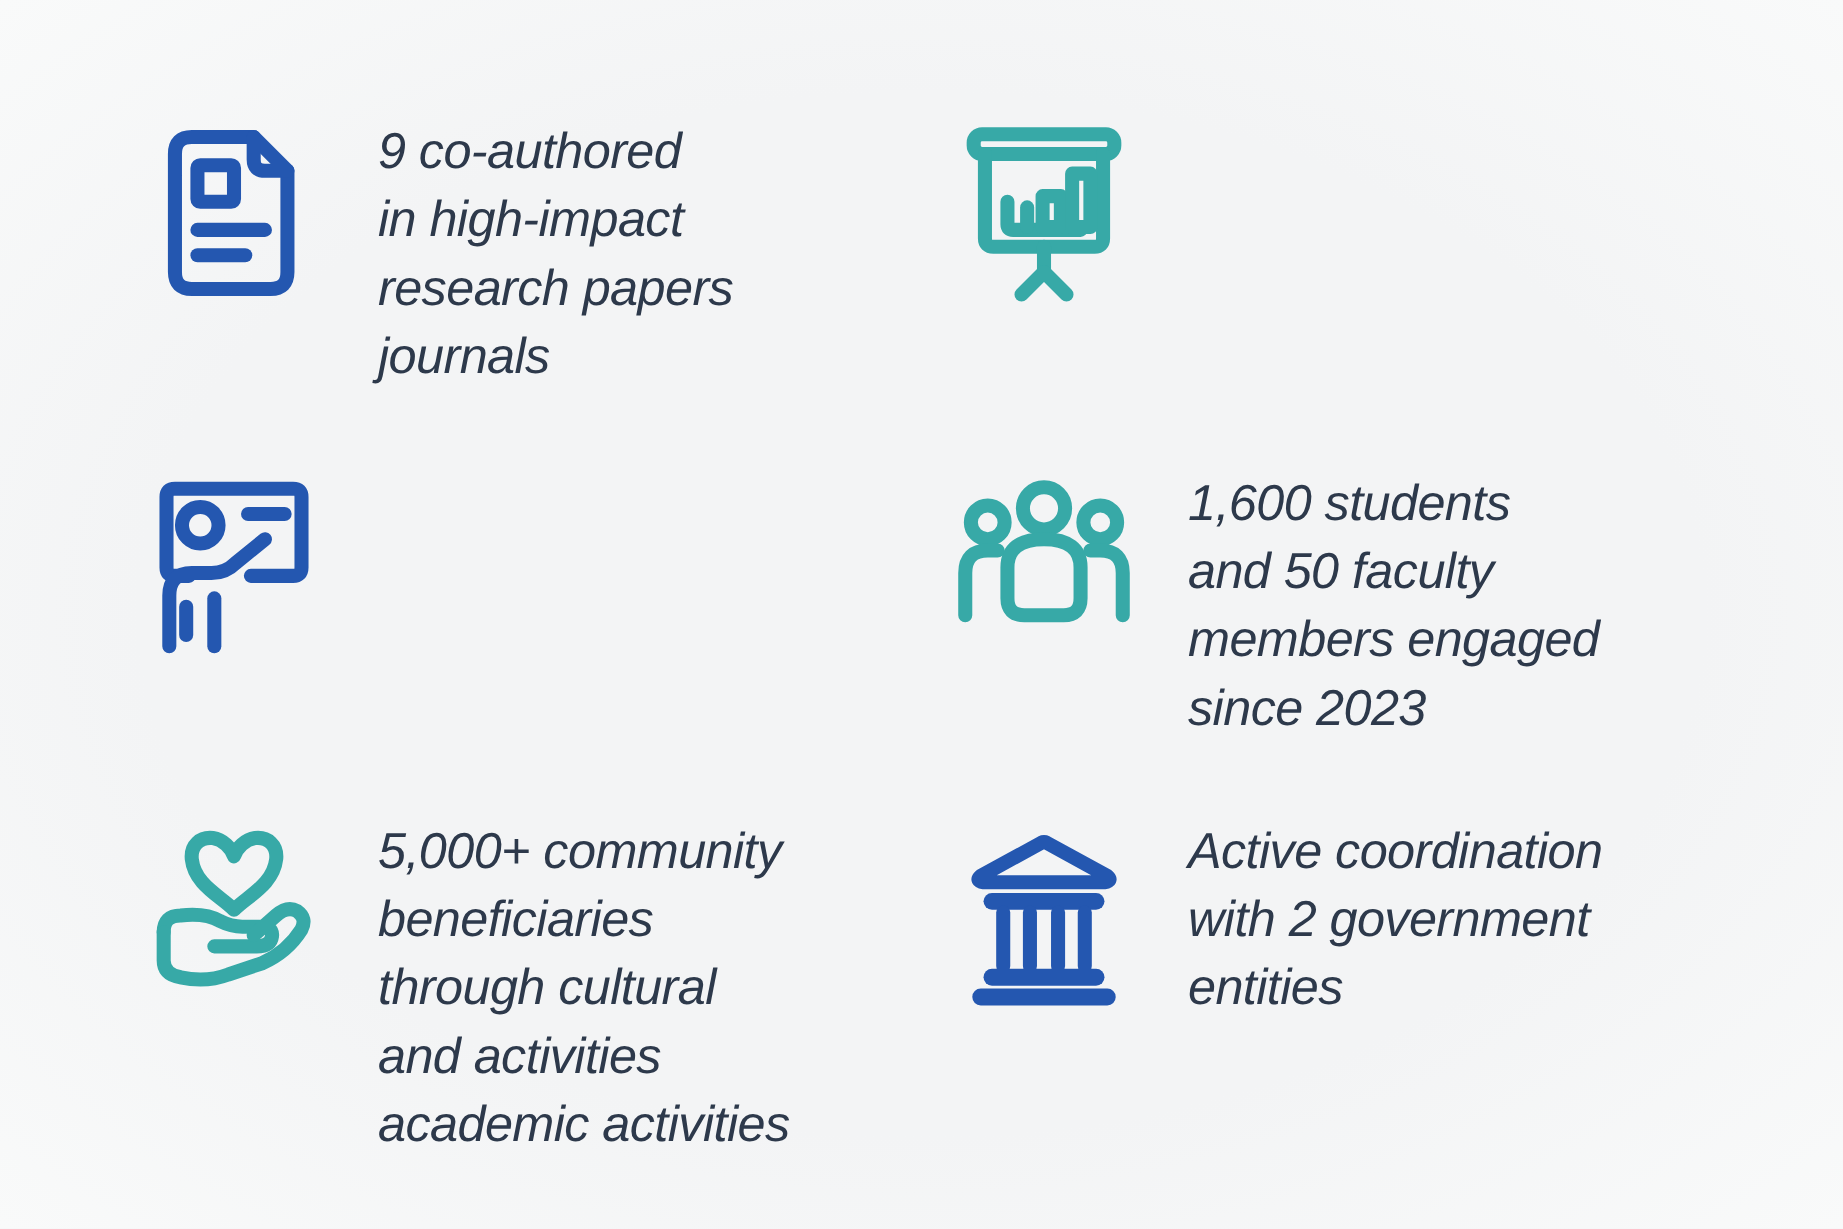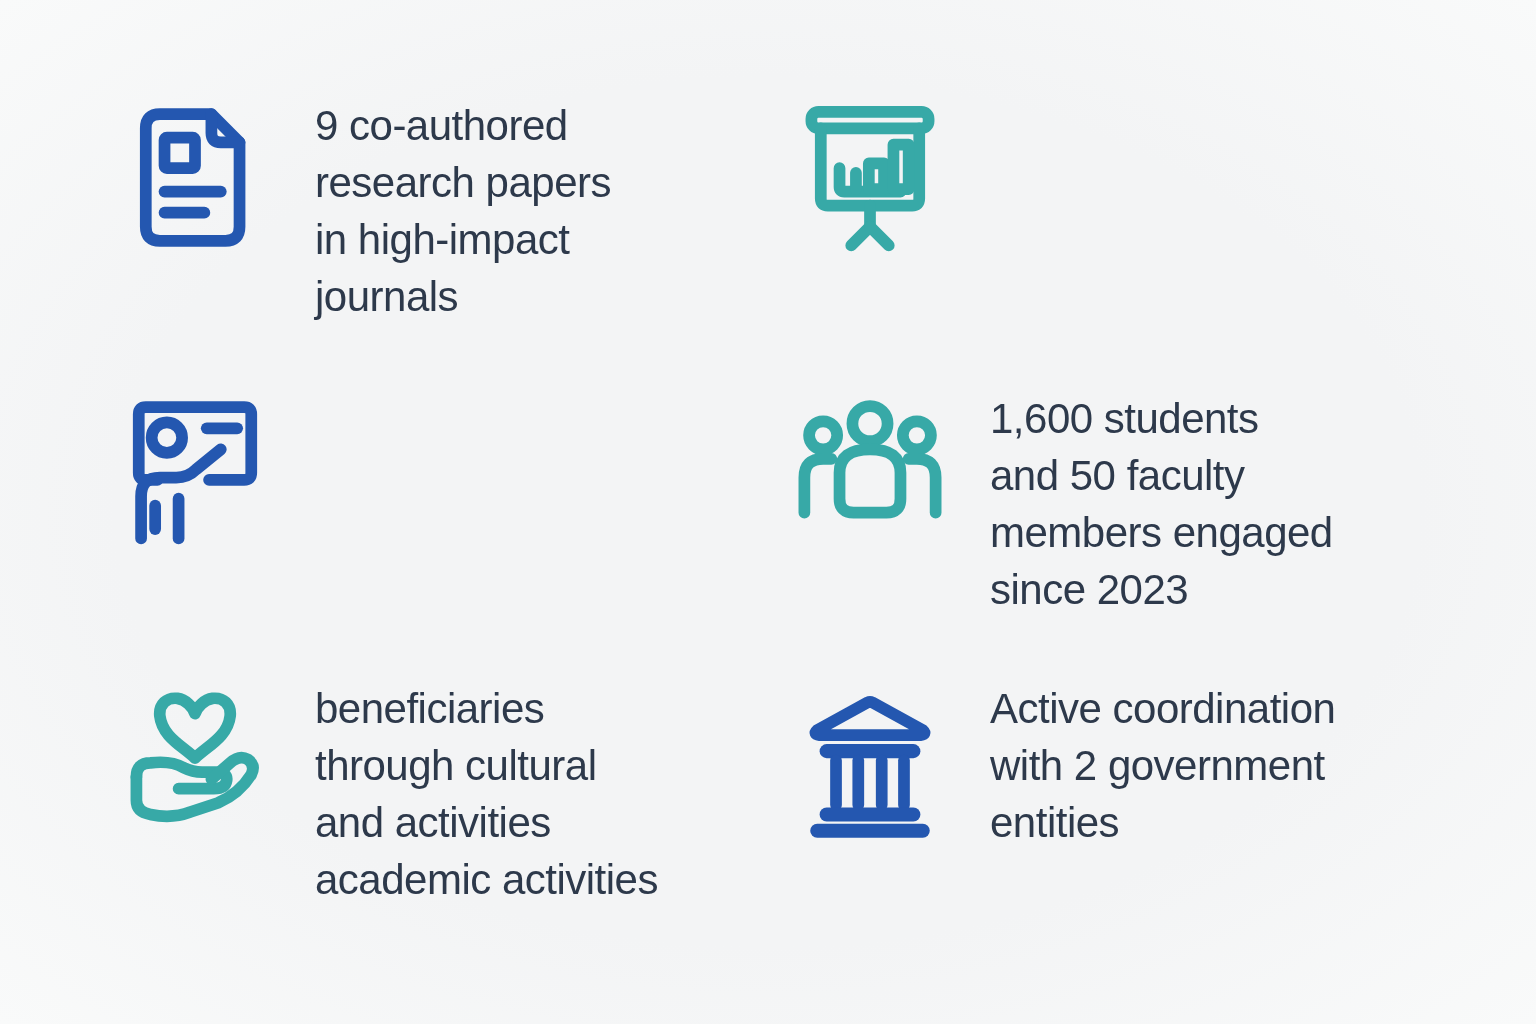--- a/index.html
+++ b/index.html
@@ -14,20 +14,21 @@
     padding: 95px 0 0 120px;
     background: radial-gradient(ellipse at center, #f3f4f5 60%, #f9fafa 100%);
     display: grid;
     grid-template-columns: 675px 741px;
     grid-template-rows: 293px 290px auto;
   }
   .stat-item {
     display: flex;
     align-items: flex-start;
     gap: 45px;
+    font-style: italic;
   }
   .icon-box {
     flex: 0 0 150px;
     width: 150px;
   }
   .icon-box svg {
     width: 150px;
     height: 165px;
     display: block;
   }
@@ -112,22 +113,22 @@
 
 <div class="board">
   <section class="stat-item">
     <div class="icon-box" style="color: rgb(36, 87, 176);">
       <svg preserveAspectRatio="none">
           <use href="#document-icon"></use>
         </svg>
     </div>
     <div class="stat-text" style="color: rgb(45, 57, 75);">
         <div class="stat-line">9 co-authored</div>
+        <div class="stat-line">in high-impact</div>
         <div class="stat-line">research papers</div>
-        <div class="stat-line">in high-impact</div>
         <div class="stat-line">journals</div>
       </div>
   </section>
 
   <section class="stat-item">
     <div class="icon-box" style="color: rgb(55, 169, 167);">
       <svg preserveAspectRatio="none">
           <use href="#presentation-chart-icon"></use>
         </svg>
     </div>
@@ -155,20 +156,21 @@
       </div>
   </section>
 
   <section class="stat-item">
     <div class="icon-box" style="color: rgb(55, 169, 167);">
       <svg preserveAspectRatio="none">
           <use href="#heart-in-hand-icon"></use>
         </svg>
     </div>
     <div class="stat-text" style="color: rgb(45, 57, 75);">
+        <div class="stat-line">5,000+ community</div>
         <div class="stat-line">beneficiaries</div>
         <div class="stat-line">through cultural</div>
         <div class="stat-line">and activities</div>
         <div class="stat-line">academic activities</div>
       </div>
   </section>
 
   <section class="stat-item">
     <div class="icon-box" style="color: rgb(36, 87, 176);">
       <svg preserveAspectRatio="none">

